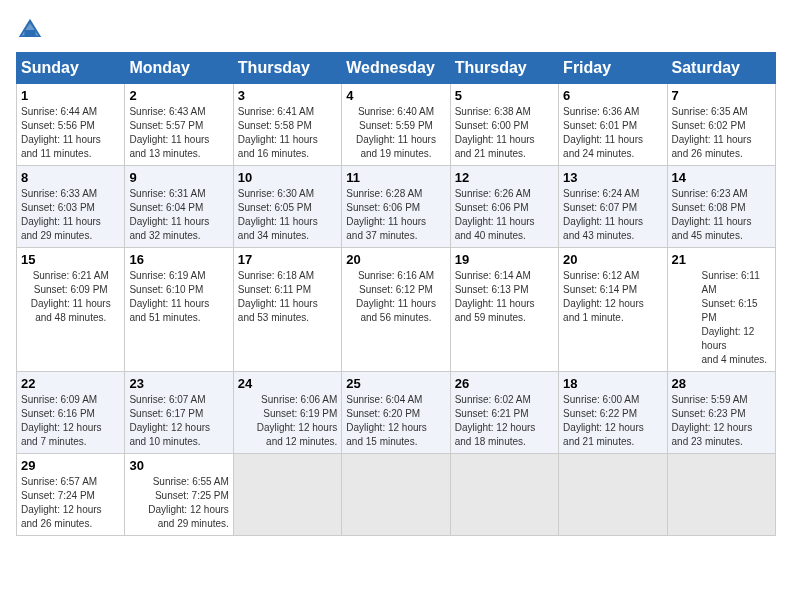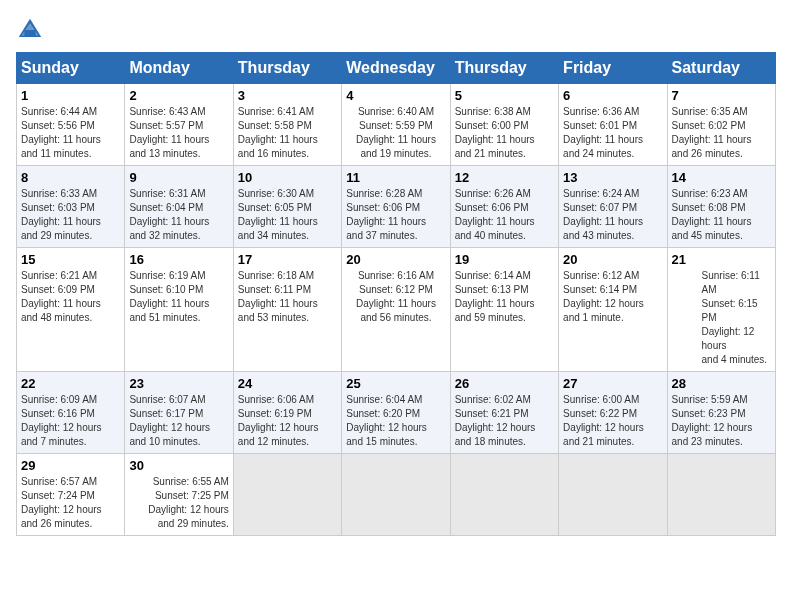--- a/index.html
+++ b/index.html
@@ -216,21 +216,21 @@
           <div class="day-num">14</div>
           <div class="day-info" style="white-space: pre-line;">Sunrise: 6:23 AM
 Sunset: 6:08 PM
 Daylight: 11 hours
 and 45 minutes.</div>
         </td>
       </tr>
       <tr>
         <td>
           <div class="day-num">15</div>
-          <div class="day-info" style="white-space: pre-line;">Sunrise: 6:21 AM
+          <div class="day-info" style="white-space: pre-line; text-align: center;">Sunrise: 6:21 AM
 Sunset: 6:09 PM
 Daylight: 11 hours
 and 48 minutes.</div>
         </td>
         <td>
           <div class="day-num">16</div>
           <div class="day-info" style="white-space: pre-line;">Sunrise: 6:19 AM
 Sunset: 6:10 PM
 Daylight: 11 hours
 and 51 minutes.</div>
@@ -281,41 +281,41 @@
         </td>
         <td>
           <div class="day-num">23</div>
           <div class="day-info" style="white-space: pre-line;">Sunrise: 6:07 AM
 Sunset: 6:17 PM
 Daylight: 12 hours
 and 10 minutes.</div>
         </td>
         <td>
           <div class="day-num">24</div>
-          <div class="day-info" style="white-space: pre-line;">Sunrise: 6:06 AM
+          <div class="day-info" style="white-space: pre-line; text-align: right;">Sunrise: 6:06 AM
 Sunset: 6:19 PM
 Daylight: 12 hours
 and 12 minutes.</div>
         </td>
         <td>
           <div class="day-num">25</div>
           <div class="day-info" style="white-space: pre-line;">Sunrise: 6:04 AM
 Sunset: 6:20 PM
 Daylight: 12 hours
 and 15 minutes.</div>
         </td>
         <td>
           <div class="day-num">26</div>
           <div class="day-info" style="white-space: pre-line;">Sunrise: 6:02 AM
 Sunset: 6:21 PM
 Daylight: 12 hours
 and 18 minutes.</div>
         </td>
         <td>
-          <div class="day-num">27</div>
+          <div class="day-num">18</div>
           <div class="day-info" style="white-space: pre-line;">Sunrise: 6:00 AM
 Sunset: 6:22 PM
 Daylight: 12 hours
 and 21 minutes.</div>
         </td>
         <td>
           <div class="day-num">28</div>
           <div class="day-info" style="white-space: pre-line;">Sunrise: 5:59 AM
 Sunset: 6:23 PM
 Daylight: 12 hours

